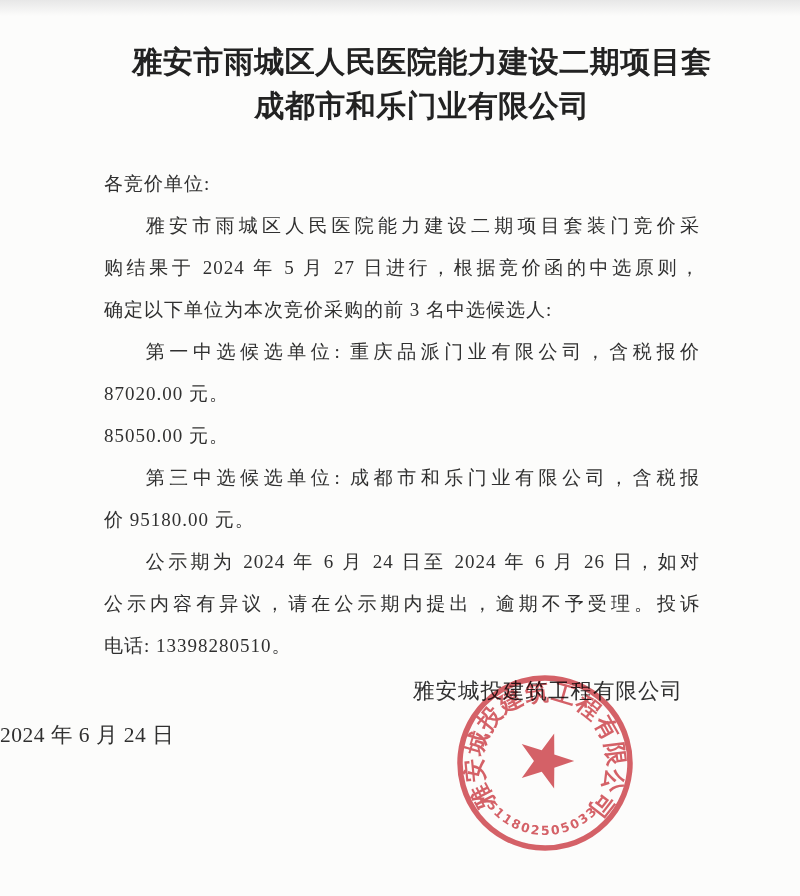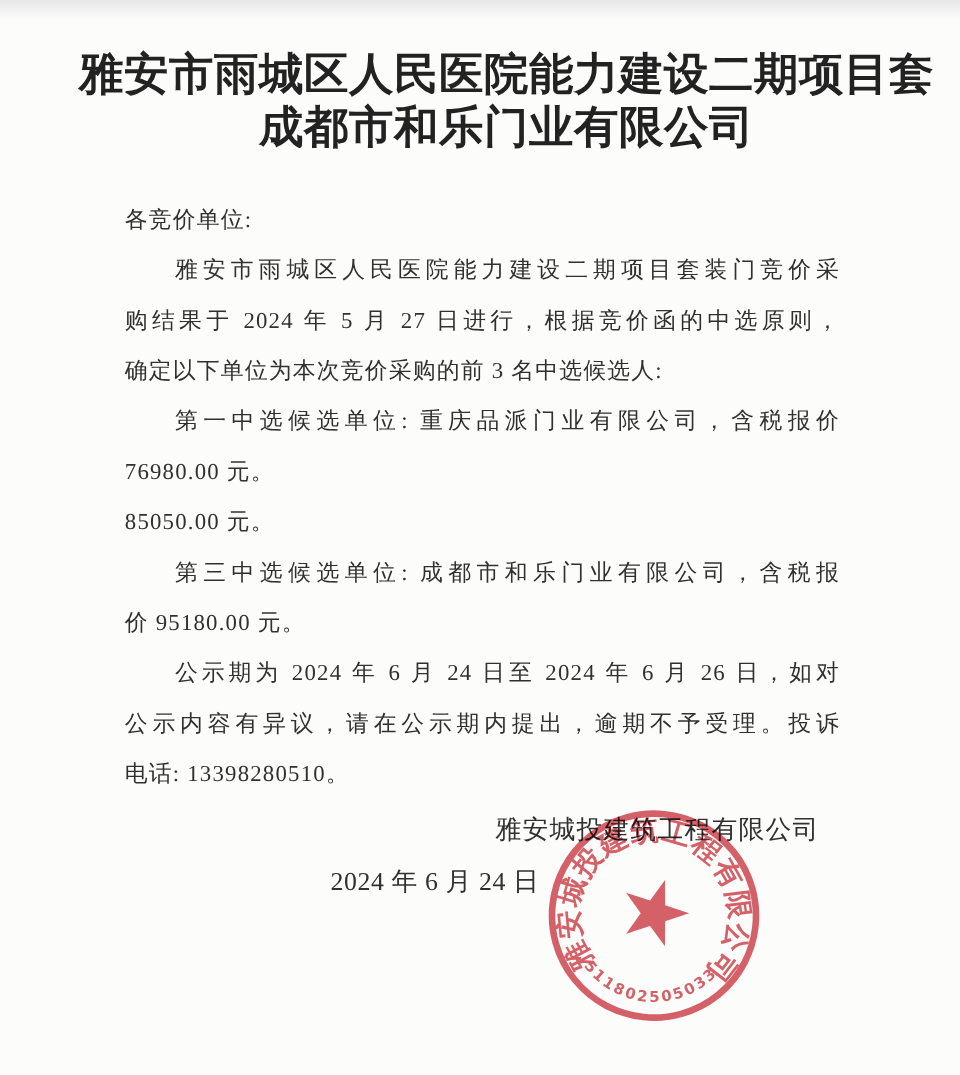--- a/index.html
+++ b/index.html
@@ -14,21 +14,21 @@
   .scan-top{
     position:absolute;top:0;left:0;width:800px;height:16px;
     background:linear-gradient(#e7e7e7,#fcfcfb);
   }
   .title{
     position:relative;
     margin-top:40px;
     text-align:center;
     font-family:"DejaVu Sans","Liberation Sans",sans-serif;
     font-weight:bold;
-    font-size:37px;
+    font-size:30px;
     line-height:44px;
     color:#222;
     letter-spacing:0.5px;
     margin-left:44px;
   }
   .body-text{
     position:relative;
     margin:35px 100px 0 104px;
     font-size:19px;
     line-height:42px;
@@ -39,21 +39,21 @@
   .ind{text-indent:2.2em;font-family:Liberation Serif, serif;}
   .fill{text-align:justify;text-align-last:justify;}
   .signature{
     position:relative;
     margin-top:2px;
     font-size:21.5px;
     line-height:44px;
     color:#303030;
   }
   .sig-company{text-align:right;padding-right:117px;letter-spacing:1px;}
-  .sig-date{text-align:center;padding-right:75px;letter-spacing:0.5px;}
+  .sig-date{text-align:left;padding-right:75px;letter-spacing:0.5px;}
   .seal{
     position:absolute;
     left:450px;top:668px;
     width:190px;height:190px;
     mix-blend-mode:multiply;
     pointer-events:none;
   }
   .seal text{
     font-family:"DejaVu Sans","Liberation Sans",sans-serif;
   }
@@ -68,21 +68,21 @@
     <div>雅安市雨城区人民医院能力建设二期项目套</div>
     <div>成都市和乐门业有限公司</div>
   </div>
 
   <div class="body-text">
     <div class="bline">各竞价单位:</div>
     <div class="bline ind fill">雅安市雨城区人民医院能力建设二期项目套装门竞价采</div>
     <div class="bline fill">购结果于 2024 年 5 月 27 日进行，根据竞价函的中选原则，</div>
     <div class="bline">确定以下单位为本次竞价采购的前 3 名中选候选人:</div>
     <div class="bline ind fill">第一中选候选单位: 重庆品派门业有限公司，含税报价</div>
-    <div class="bline">76980.00 元。</div>
+    <div class="bline">87020.00 元。</div>
     <div class="bline">85050.00 元。</div>
     <div class="bline ind fill">第三中选候选单位: 成都市和乐门业有限公司，含税报</div>
     <div class="bline">价 95180.00 元。</div>
     <div class="bline ind fill">公示期为 2024 年 6 月 24 日至 2024 年 6 月 26 日，如对</div>
     <div class="bline fill">公示内容有异议，请在公示期内提出，逾期不予受理。投诉</div>
     <div class="bline">电话: 13398280510。</div>
   </div>
 
   <div class="signature">
     <div class="sig-company">雅安城投建筑工程有限公司</div>

